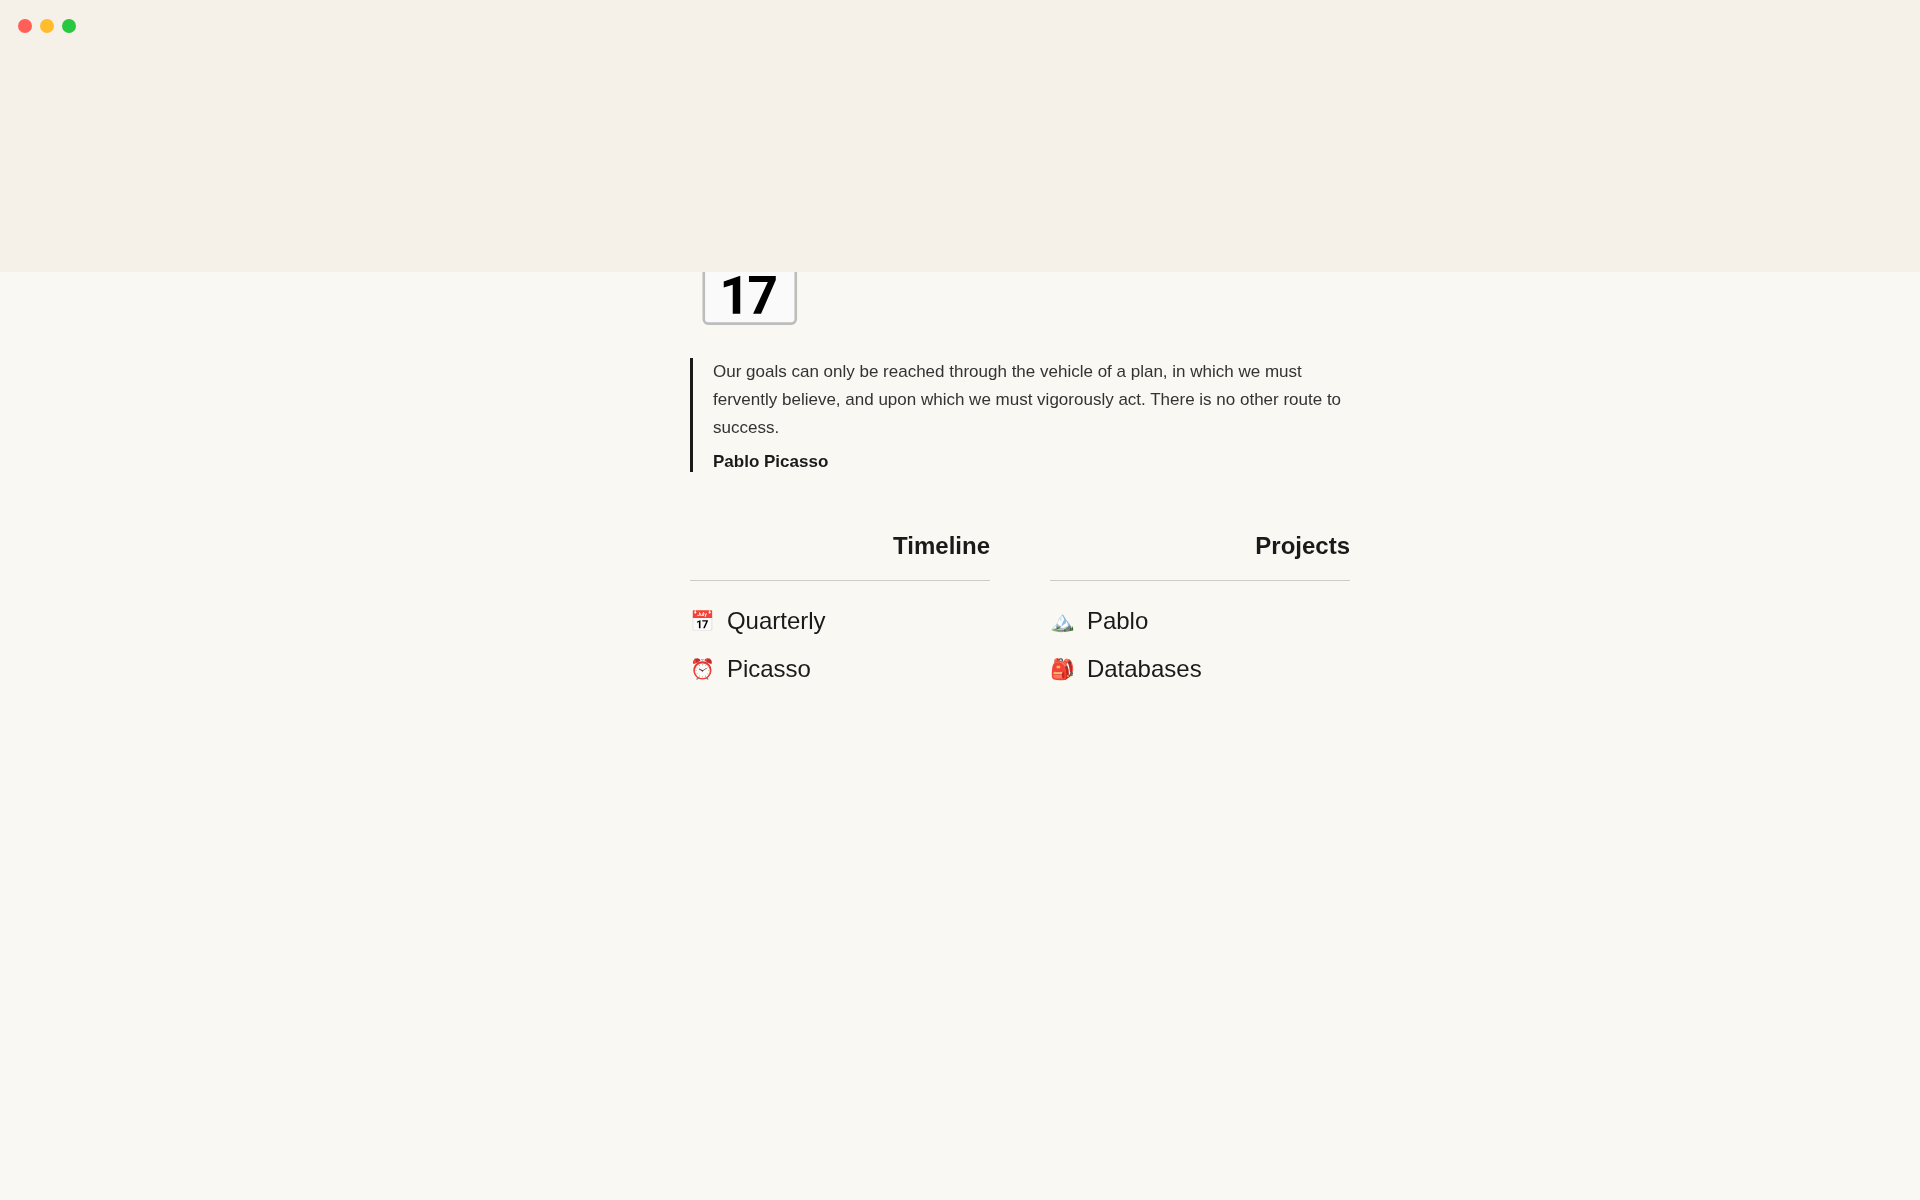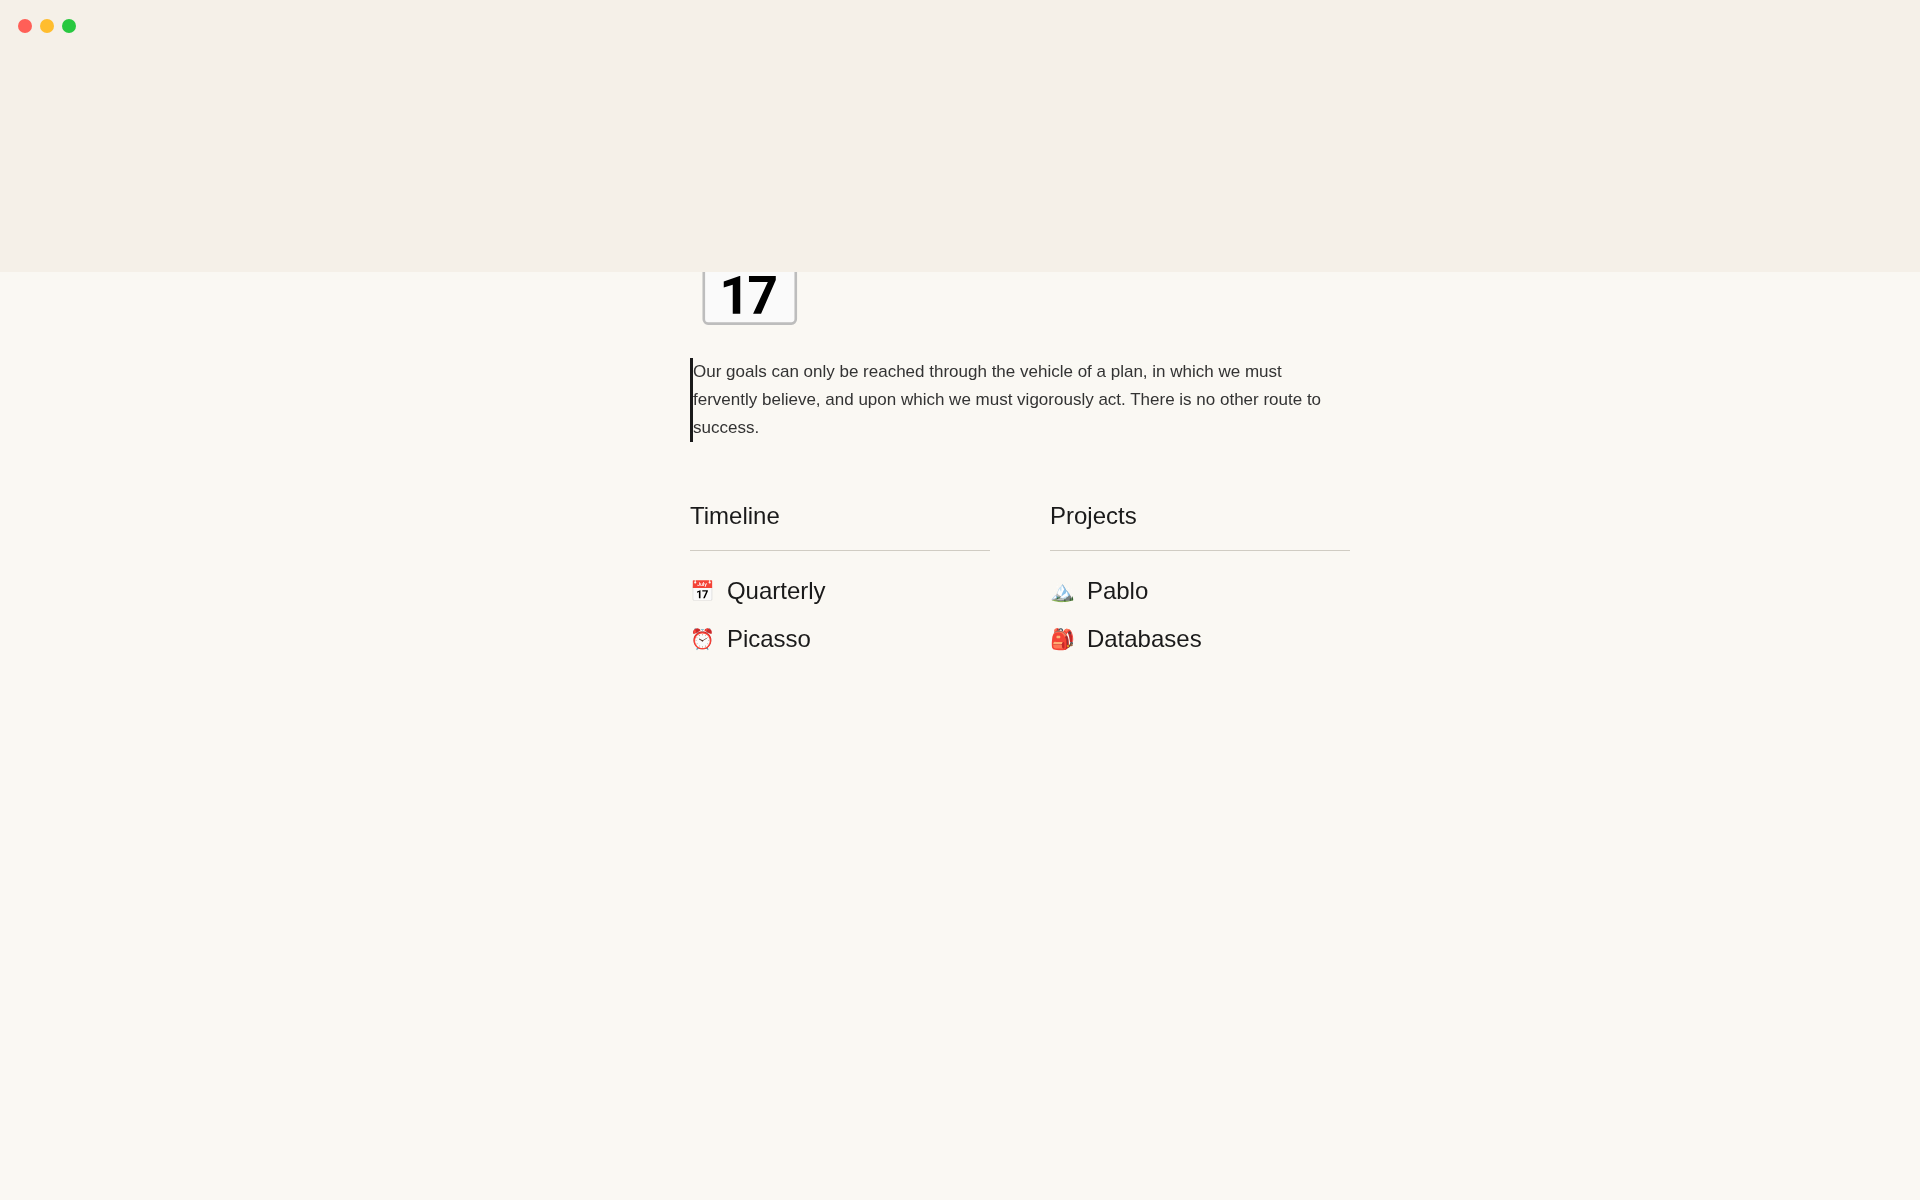--- a/index.html
+++ b/index.html
@@ -83,20 +83,21 @@
       font-weight: 800;
       color: #1a1a1a;
       margin-bottom: 36px;
       letter-spacing: -1px;
       line-height: 1.15;
     }
 
     
     .blockquote-section {
       border-left: 3px solid #1a1a1a;
+      padding-left: 20px;
       margin-bottom: 60px;
     }
 
     .blockquote-text {
       font-size: 17px;
       color: #333;
       line-height: 1.65;
       margin-bottom: 10px;
     }
 
@@ -109,23 +110,24 @@
     
     .two-col-layout {
       display: grid;
       grid-template-columns: 1fr 1fr;
       gap: 60px;
       margin-top: 20px;
     }
 
     .section-heading {
       font-size: 24px;
-      font-weight: 400;
+      font-weight: 700;
       color: #1a1a1a;
       margin-bottom: 20px;
+      text-align: right;
     }
 
     .section-divider {
       border: none;
       border-top: 1px solid #d0ccc3;
       margin-bottom: 16px;
     }
 
     .list-item {
       display: flex;
@@ -162,20 +164,21 @@
 <div class="main-content">
   <div class="page-wrapper">
 
     <div class="calendar-icon-area">
       <span class="calendar-emoji">📅</span>
     </div>
 
 
     <div class="blockquote-section">
       <p class="blockquote-text">Our goals can only be reached through the vehicle of a plan, in which we must fervently believe, and upon which we must vigorously act. There is no other route to success.</p>
+      <p class="blockquote-author">Pablo Picasso</p>
     </div>
 
     <div class="two-col-layout">
 
       <div class="timeline-col">
         <h2 class="section-heading">Timeline</h2>
         <hr class="section-divider">
 
         <a class="list-item" href="#">
           <span class="list-item-emoji">📅</span>

